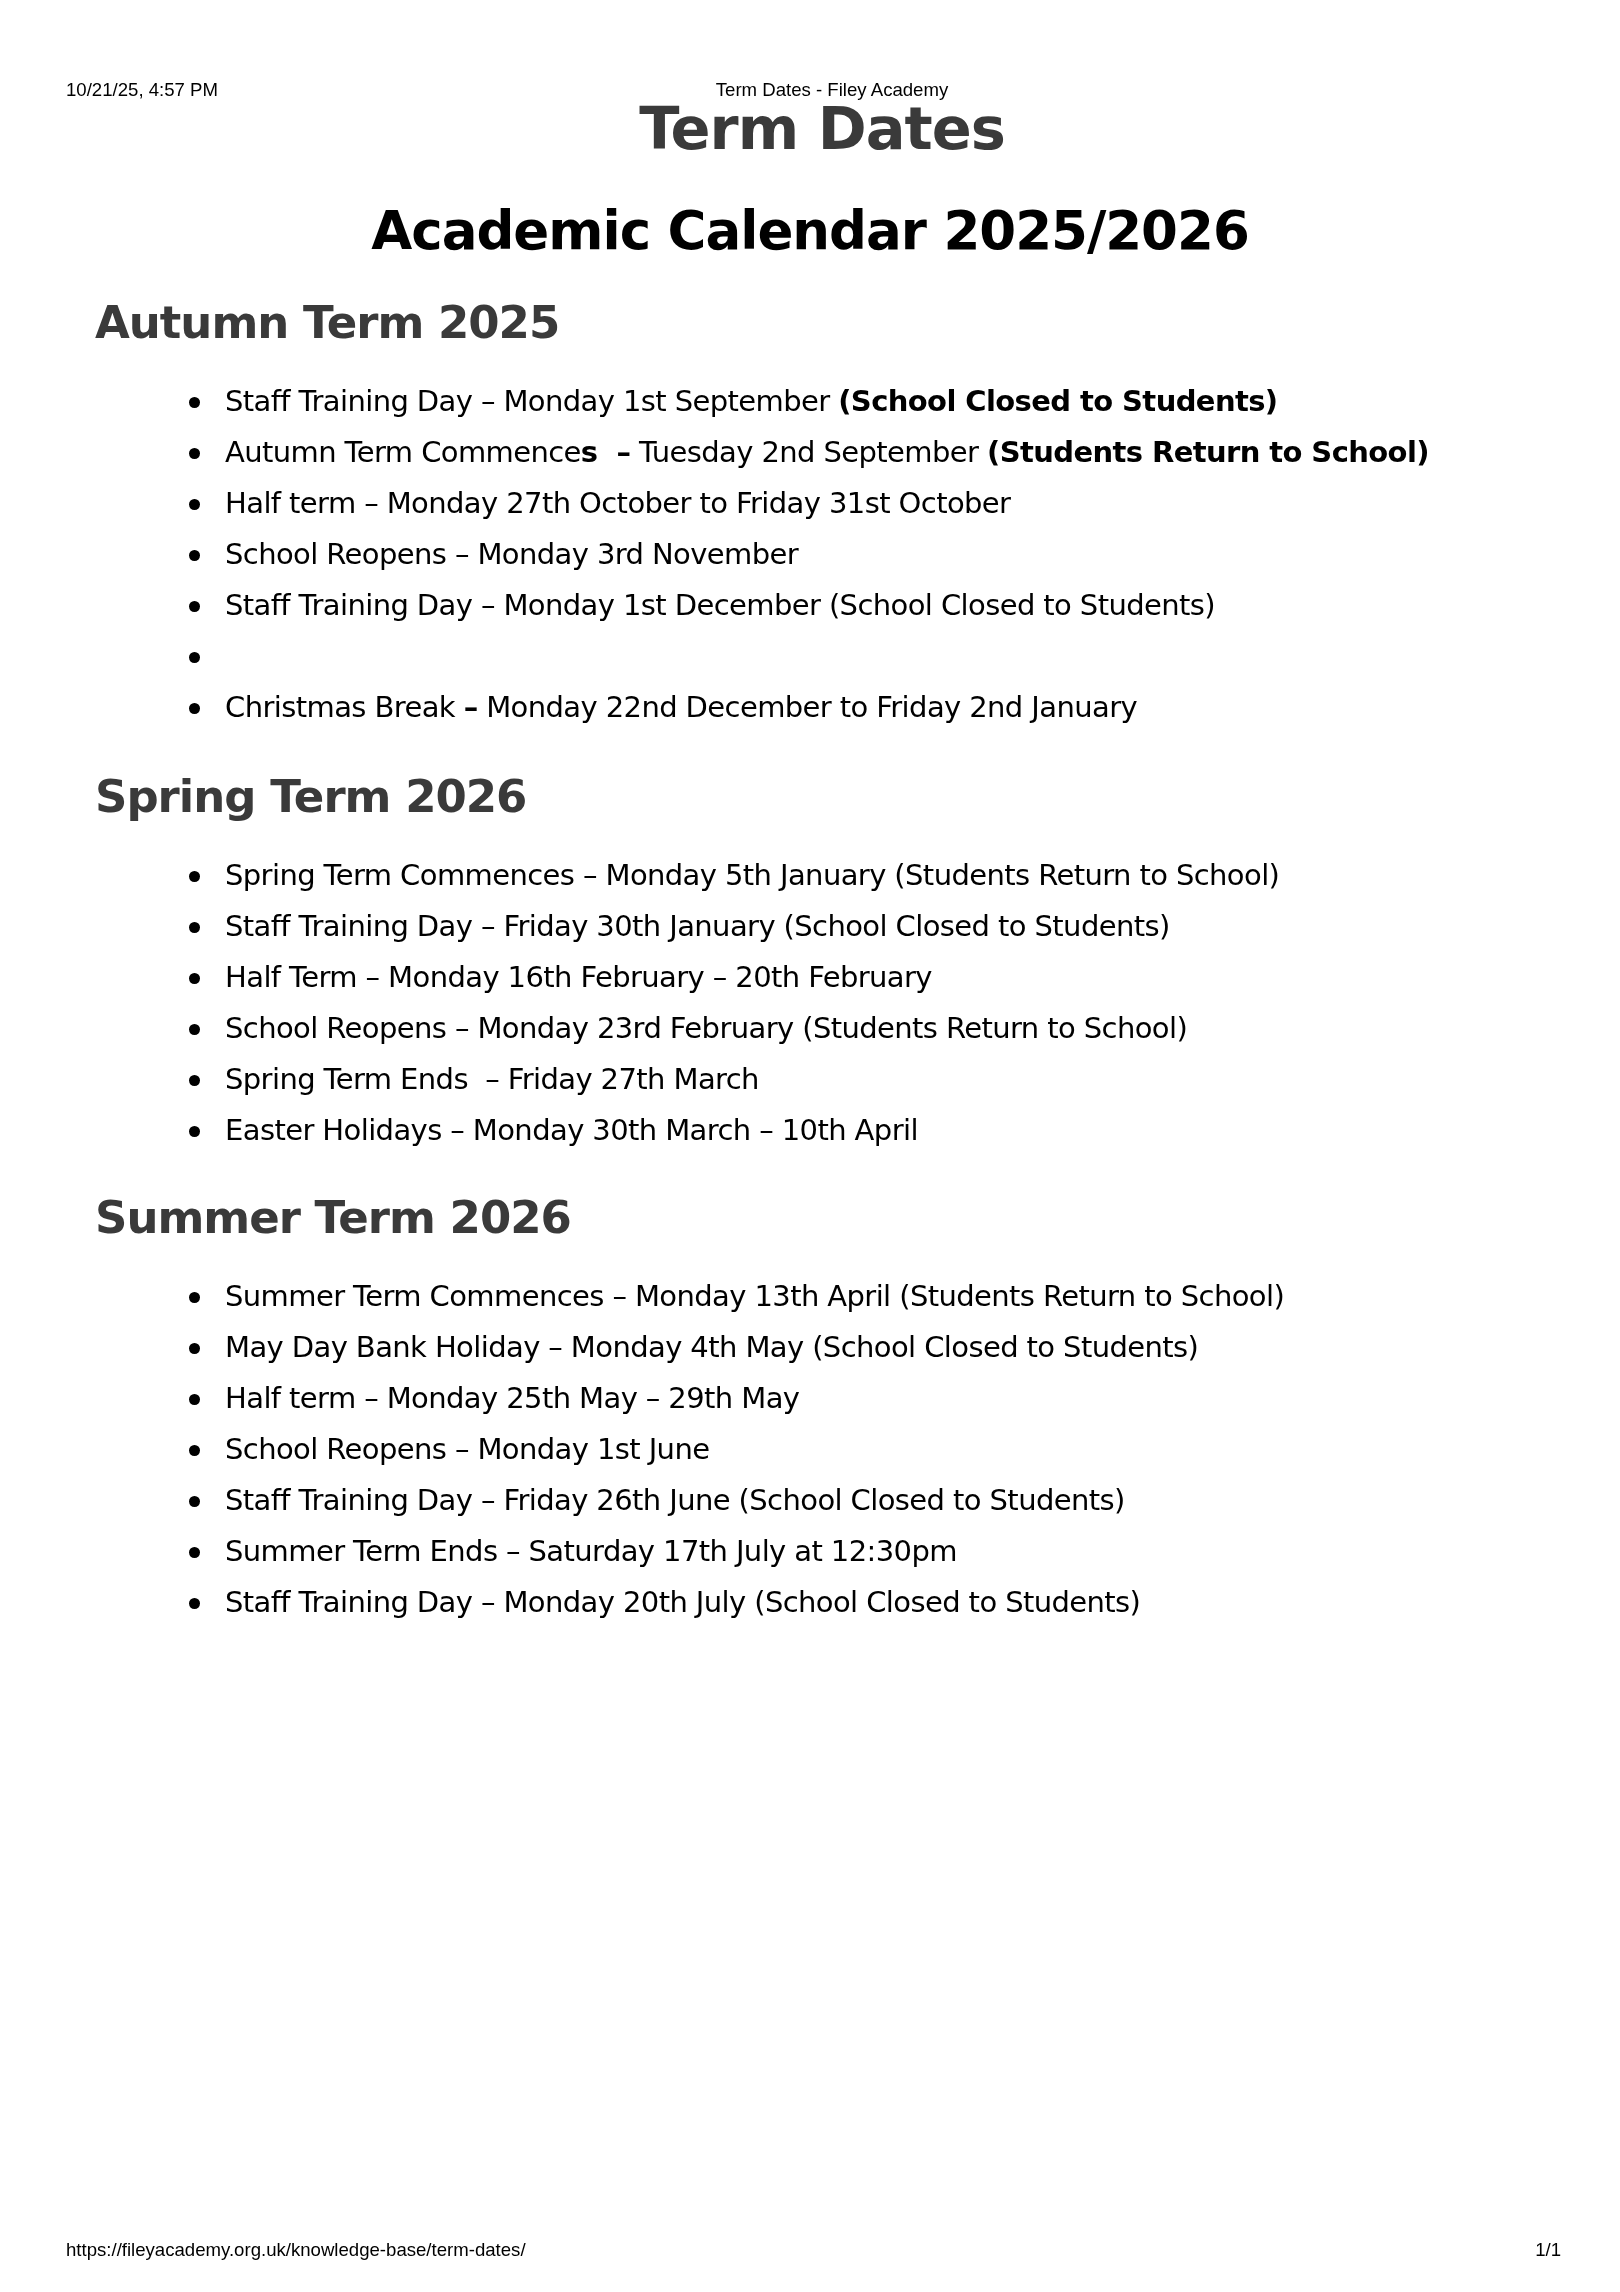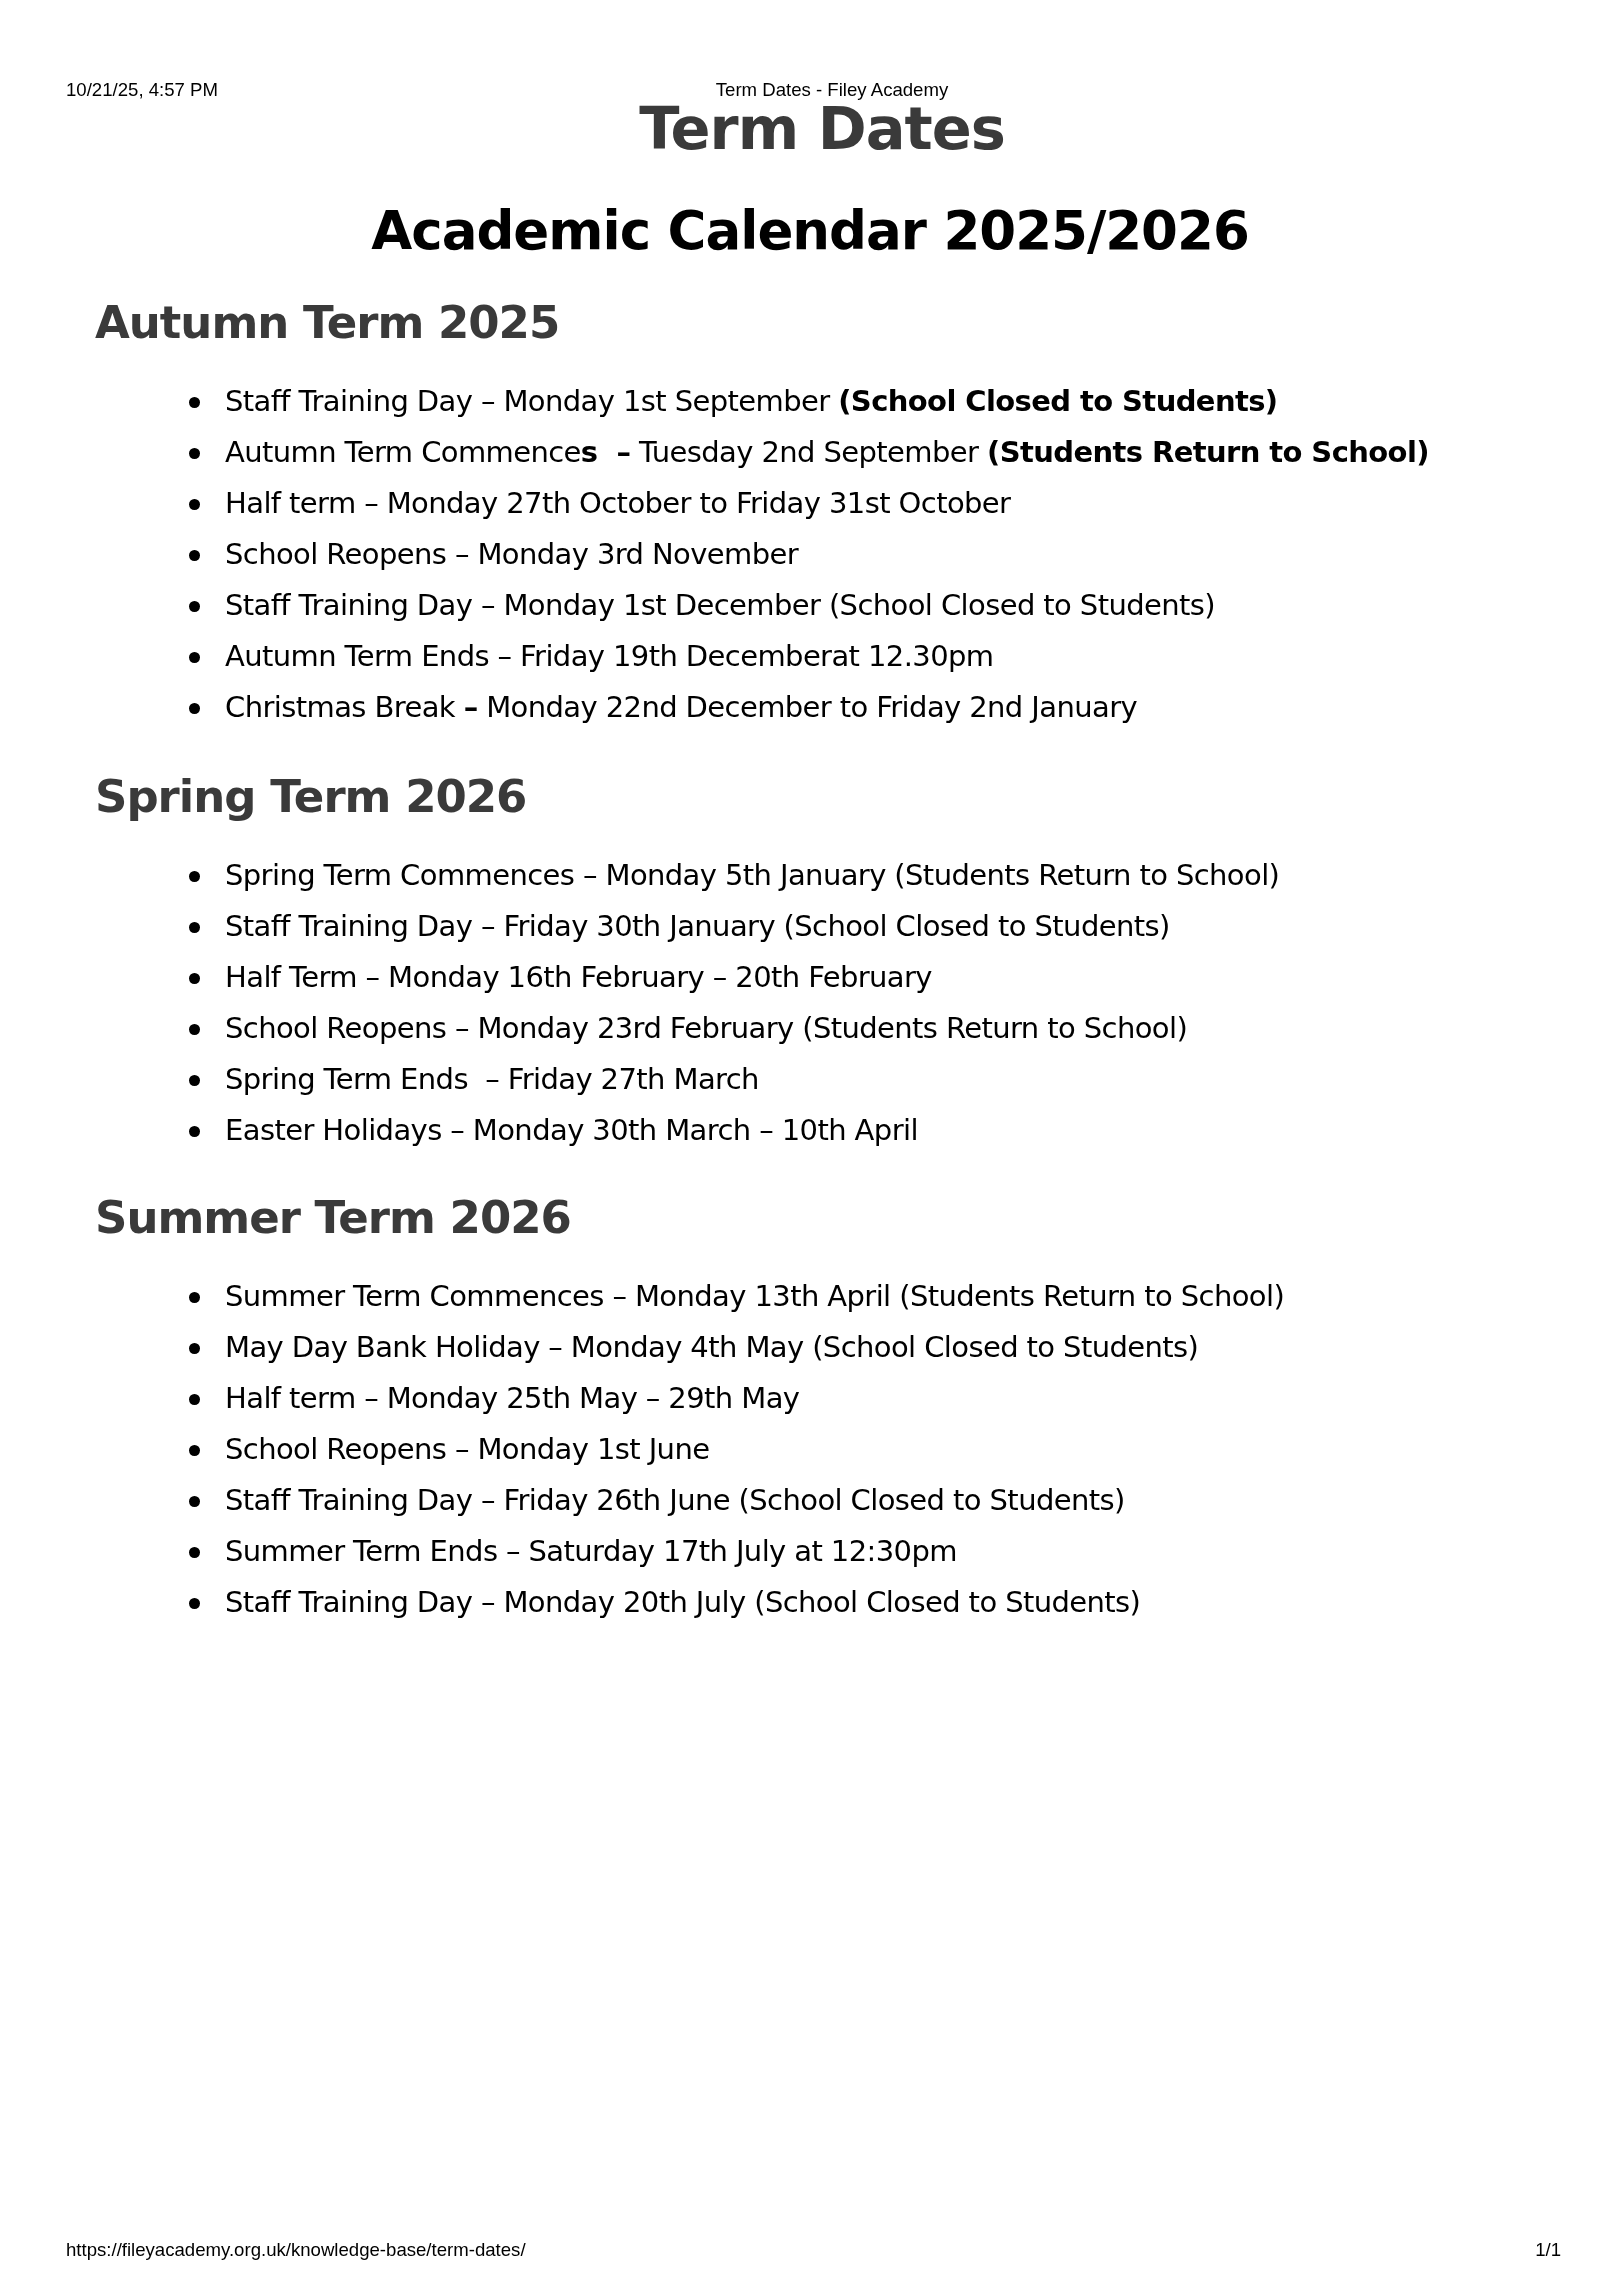--- a/index.html
+++ b/index.html
@@ -63,21 +63,21 @@
   <h2 class="calendar-title">Academic Calendar 2025/2026</h2>
 
   <section class="term-section" id="autumn">
     <h3>Autumn Term 2025</h3>
     <ul>
       <li><span class="bullet"></span><span>Staff Training Day – Monday 1st September </span><span class="b">(School Closed to Students)</span></li>
       <li><span class="bullet"></span><span>Autumn Term Commence</span><span class="b" style="white-space:pre">s  –</span><span> Tuesday 2nd September </span><span class="b">(Students Return to School)</span></li>
       <li><span class="bullet"></span><span>Half term – Monday 27th October to Friday 31st October</span></li>
       <li><span class="bullet"></span><span>School Reopens – Monday 3rd November</span></li>
       <li><span class="bullet"></span><span>Staff Training Day – Monday 1st December (School Closed to Students)</span></li>
-      <li><span class="bullet"></span><span>Autumn Term Ends – Friday 19th Decemberat 12.30pm</span></li>
+      <li><span class="bullet"></span></li>
       <li><span class="bullet"></span><span>Christmas Break </span><span class="b">–</span><span> Monday 22nd December to Friday 2nd January</span></li>
     </ul>
   </section>
 
   <section class="term-section" id="spring">
     <h3>Spring Term 2026</h3>
     <ul>
       <li><span class="bullet"></span><span>Spring Term Commences – Monday 5th January (Students Return to School)</span></li>
       <li><span class="bullet"></span><span>Staff Training Day – Friday 30th January (School Closed to Students)</span></li>
       <li><span class="bullet"></span><span>Half Term – Monday 16th February – 20th February</span></li>

